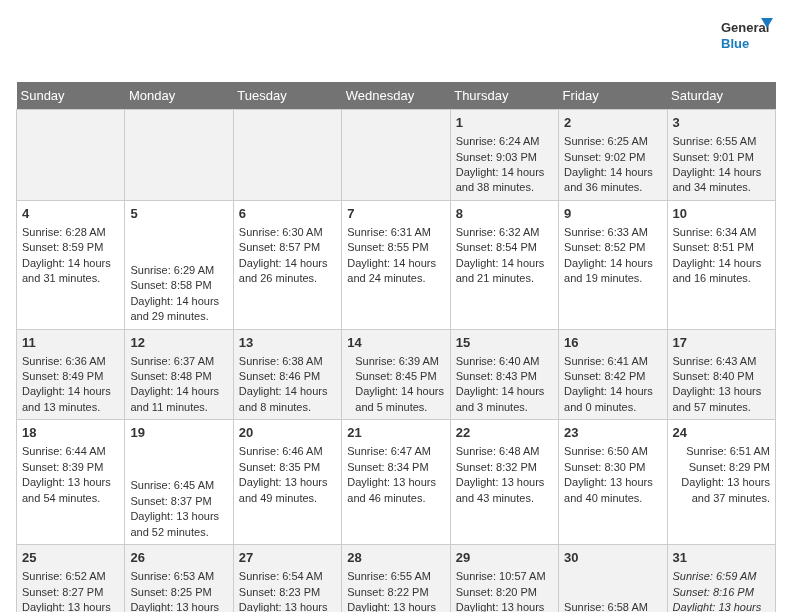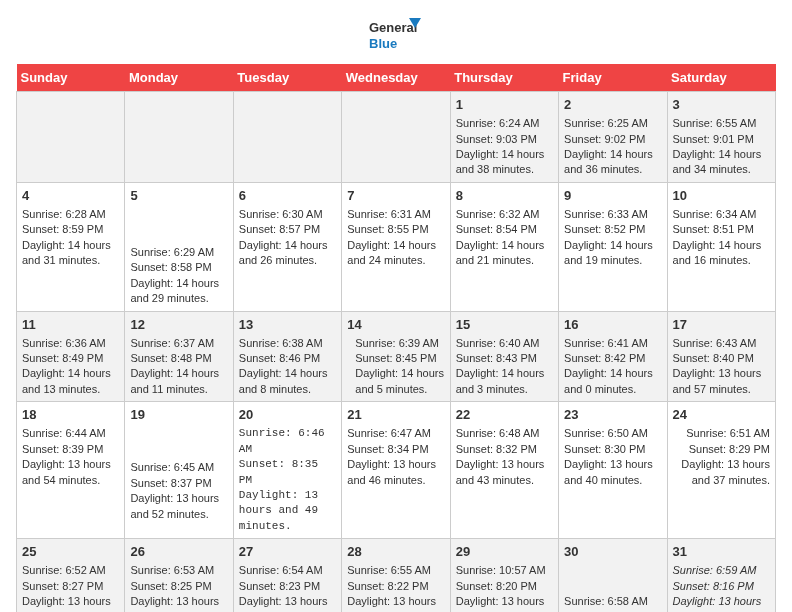--- a/index.html
+++ b/index.html
@@ -5,23 +5,23 @@
     * { box-sizing: border-box; margin: 0; padding: 0; }
     body {
       font-family: Arial, sans-serif;
       background: #fff;
       width: 792px;
       min-height: 612px;
       padding: 16px;
     }
     .header-area {
       display: flex;
-      justify-content: center;
+      justify-content: flex-end;
       align-items: flex-start;
-      margin-bottom: 8px;
+      margin-bottom: 26px;
     }
     .logo {
       display: flex;
       align-items: center;
       gap: 4px;
     }
     .title-area {
       text-align: right;
     }
     .main-title {
@@ -33,26 +33,26 @@
     .subtitle {
       font-size: 16px;
       color: #555;
     }
     table {
       width: 100%;
       border-collapse: collapse;
       font-size: 11px;
     }
     thead tr th {
-      background-color: #ef4444;
+      background-color: #737373;
       color: #fff;
       padding: 6px 4px;
       text-align: left;
       font-size: 13px;
-      font-weight: bold;
+      font-weight: normal;
     }
     tbody tr td {
       border: 1px solid #ccc;
       vertical-align: top;
       padding: 4px 5px;
       height: 80px;
       width: calc(100% / 7);
       color: #333;
       line-height: 1.4;
     }
@@ -223,21 +223,21 @@
 Daylight: 13 hours and 54 minutes.</div>
         </td>
         <td>
           <span class="day-num">19</span>
           <div class="day-info" style="white-space: pre-line; margin-top: 36px;">Sunrise: 6:45 AM
 Sunset: 8:37 PM
 Daylight: 13 hours and 52 minutes.</div>
         </td>
         <td>
           <span class="day-num">20</span>
-          <div class="day-info" style="white-space: pre-line; font-family: Liberation Mono, monospace;">Sunrise: 6:46 AM
+          <div class="day-info" style="white-space: pre-line;">Sunrise: 6:46 AM
 Sunset: 8:35 PM
 Daylight: 13 hours and 49 minutes.</div>
         </td>
         <td>
           <span class="day-num">21</span>
           <div class="day-info" style="white-space: pre-line;">Sunrise: 6:47 AM
 Sunset: 8:34 PM
 Daylight: 13 hours and 46 minutes.</div>
         </td>
         <td>

